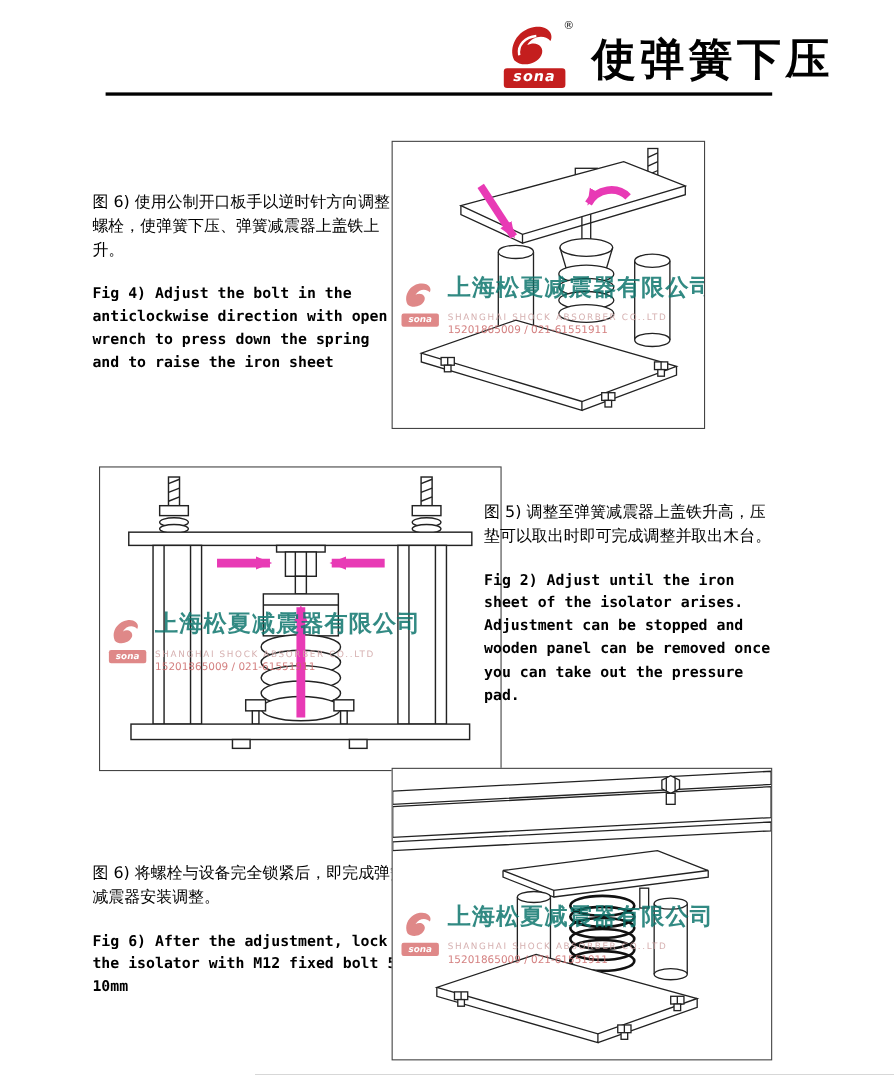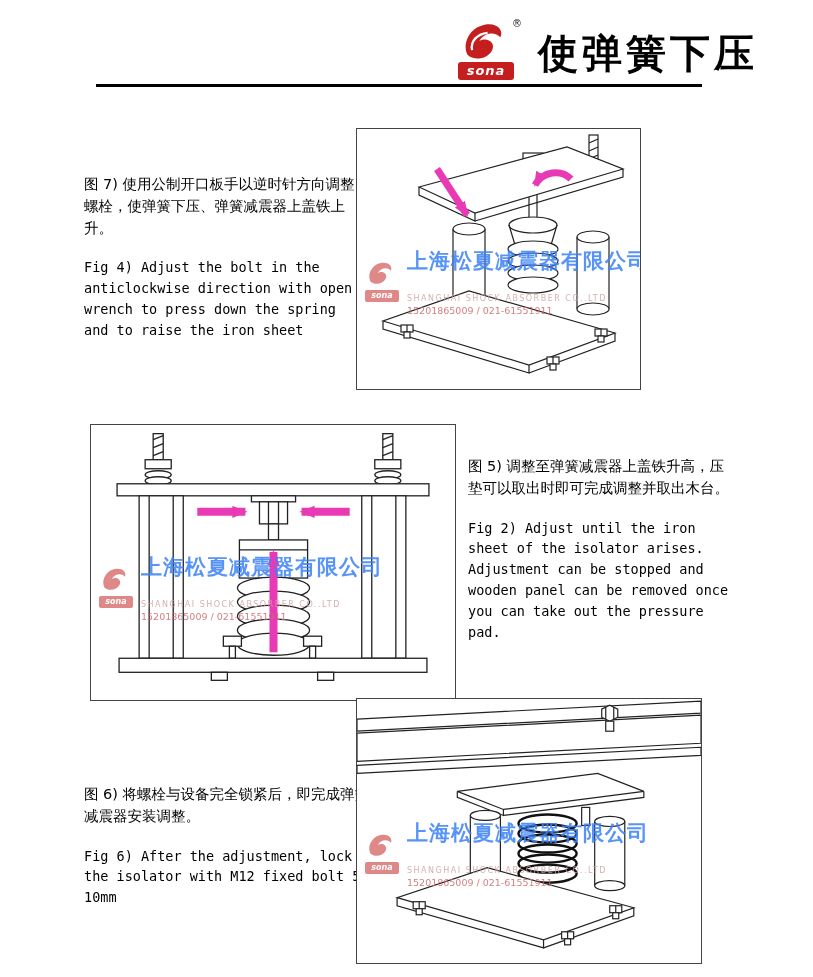--- a/index.html
+++ b/index.html
@@ -21,23 +21,23 @@
   .brand-name {
     position:absolute; left:80px; top:8px; font-size:40px; font-weight:bold;
     letter-spacing:4px; white-space:nowrap;
   }
   .header-rule { position:absolute; left:96px; top:84px; width:606px; height:3px; background:#000; }
 
   
   .text-block { position:absolute; }
   .zh-text { font-size:14.5px; line-height:1.5; font-family:"DejaVu Sans", sans-serif; }
   .en-text { margin-top:18px; font-size:13.5px; line-height:1.55;
-             font-family:"DejaVu Sans Mono","Liberation Mono", monospace; }
+             font-family:"DejaVu Sans Mono","Liberation Mono", monospace;font-weight:bold; }
   .tb-fig4 { left:84px;  top:174px; width:272px; }
-  .tb-fig5 { left:468px; top:456px; width:262px; }
+  .tb-fig5 { left:440px; top:456px; width:262px; }
   .tb-fig6 { left:84px;  top:784px; width:292px; }
 
   
   .img-box { position:absolute; border:1px solid #444; background:#fff; overflow:hidden; }
   .box-fig4 { left:356px; top:128px; width:285px; height:262px; }
   .box-fig5 { left:90px;  top:424px; width:366px; height:277px; }
   .box-fig6 { left:356px; top:698px; width:346px; height:266px; }
   .drawing { position:absolute; left:0; top:0; width:100%; height:100%; }
 
   
@@ -47,42 +47,42 @@
   }
   .wm-mid4 { top:118px; } .wm-mid5 { top:128px; } .wm-mid6 { top:120px; }
   .wm-logo { position:relative; width:34px; height:44px; flex:0 0 auto; opacity:0.8; }
   .wm-logo svg { width:30px; height:26px; }
   .wm-sona {
     display:block; width:34px; height:12px; background:#d05050; color:#fff;
     font-size:8px; font-weight:bold; font-style:italic; text-align:center;
     line-height:12px; border-radius:2px;
   }
   .wm-text { min-width:0; }
-  .wm-zh { font-size:21px; font-weight:bold; color:#3b82f6; letter-spacing:1px; white-space:nowrap; }
-  .wm-en { font-size:8px; color:#cfa3a3; letter-spacing:1.5px; white-space:nowrap; margin-top:19px; }
+  .wm-zh { font-size:21px; font-weight:bold; color:#0f766e; letter-spacing:1px; white-space:nowrap; }
+  .wm-en { font-size:8px; color:#cfa3a3; letter-spacing:1.5px; white-space:nowrap; margin-top:9px; }
   .wm-phone { font-size:9.5px; color:#cc6a6a; white-space:nowrap; margin-top:2px; }
 </style>
 </head>
 <body>
 
 <div class="page">
 
   <div class="brand">
     <svg class="brand-swirl" viewBox="0 0 50 46">
       <path d="M8,38 C2,26 10,8 28,5 C41,3 48,12 44,19 C38,12 26,14 21,23 C30,18 39,25 35,33 C30,43 15,45 8,38 Z" fill="#c41e1e"></path>
       <path d="M13,33 C11,23 19,15 30,14" stroke="#ffffff" stroke-width="2.5" fill="none"></path>
     </svg>
     <span class="brand-reg">®</span>
     <span class="brand-sona">sona</span>
     <span class="brand-name">使弹簧下压</span>
   </div>
   <div class="header-rule"></div>
 
   <div class="text-block tb-fig4">
-    <p class="zh-text">图 7) 使用公制开口板手以逆时针方向调整螺栓，使弹簧下压、弹簧减震器上盖铁上升。</p>
+    <p class="zh-text">图 6) 使用公制开口板手以逆时针方向调整螺栓，使弹簧下压、弹簧减震器上盖铁上升。</p>
     <p class="en-text">Fig 4) Adjust the bolt in the anticlockwise  direction with open wrench to press  down the spring and to raise the iron sheet</p>
   </div>
 
   <div class="img-box box-fig4">
     <svg class="drawing" viewBox="0 0 283 260">
       <defs>
         <marker id="m4" markerUnits="userSpaceOnUse" markerWidth="16" markerHeight="14" refX="13" refY="6" orient="auto">
           <path d="M0,0 L15,6 L0,12 Z" fill="#e83ab5"></path>
         </marker>
       </defs>

